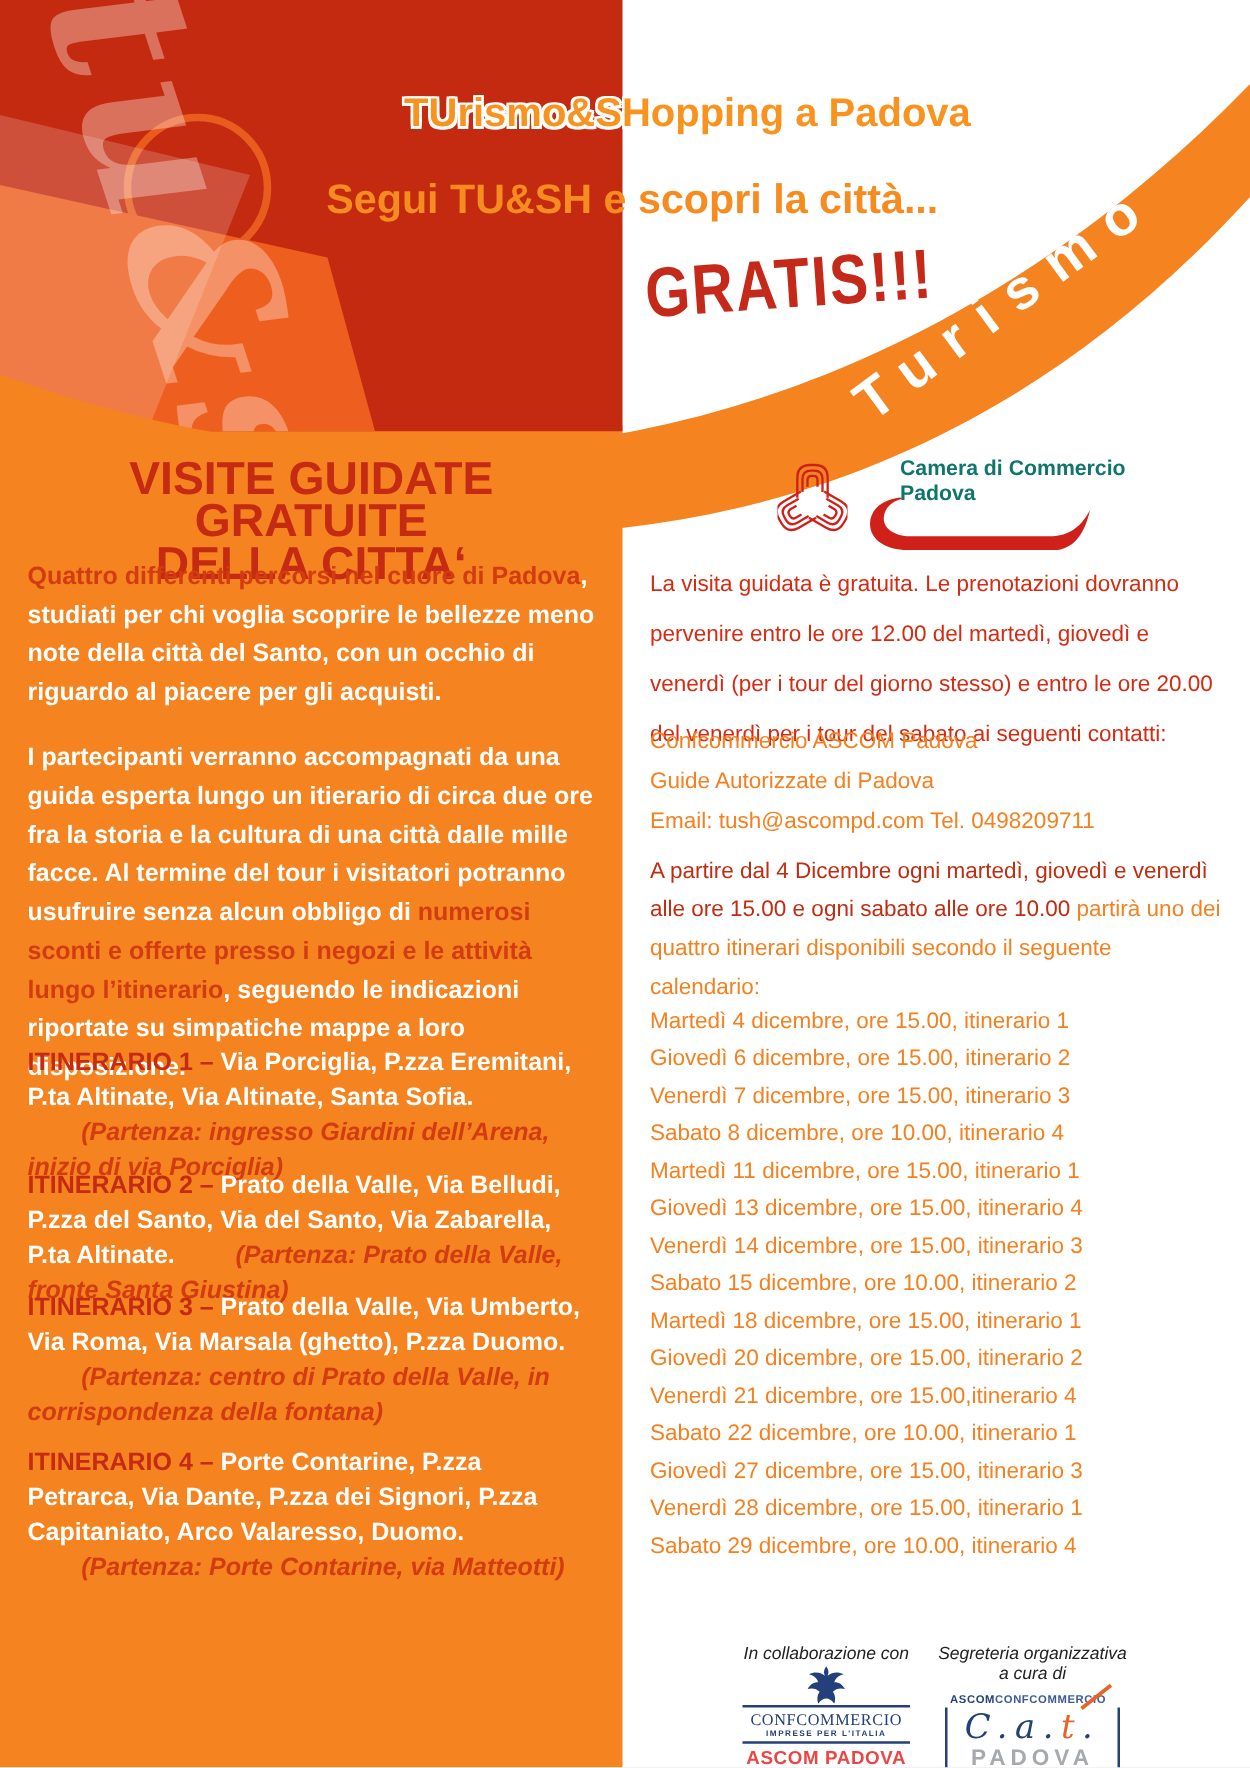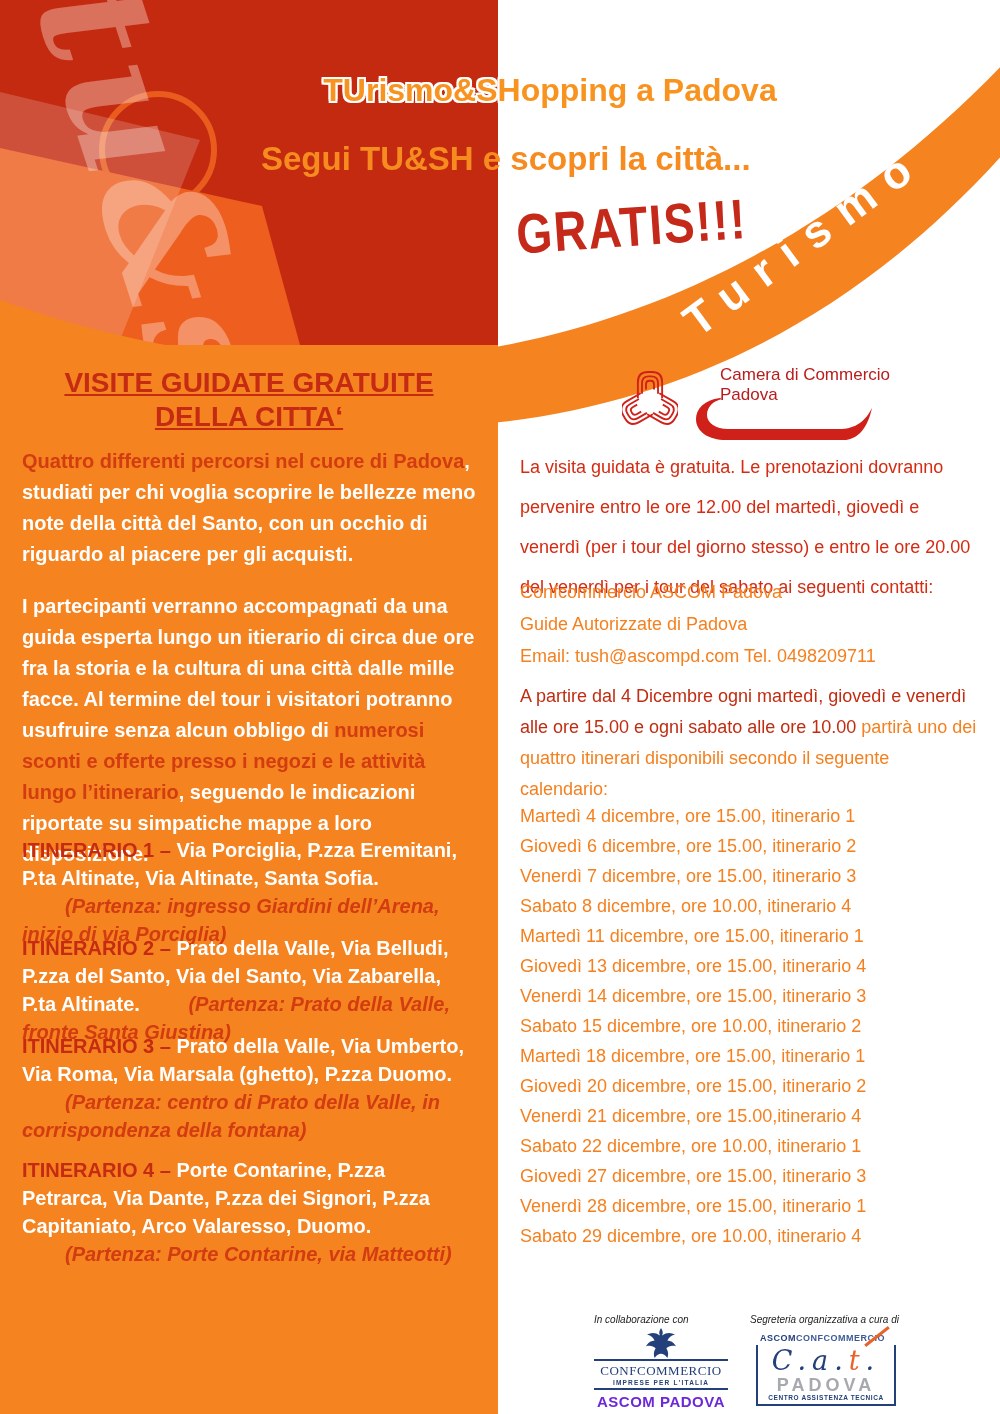--- a/index.html
+++ b/index.html
@@ -27,51 +27,51 @@
            text-shadow:-2px -2px 0 #fff, 2px -2px 0 #fff, -2px 2px 0 #fff, 2px 2px 0 #fff,
                         0 -2px 0 #fff, 0 2px 0 #fff, -2px 0 0 #fff, 2px 0 0 #fff; }
   .subtitle { position:absolute; left:261px; top:140px; z-index:4; font-size:33px; font-weight:bold;
               color:#f68b1f; white-space:nowrap; }
   .gratis { position:absolute; left:514px; top:202px; z-index:4; font-size:56px; font-weight:bold;
             color:#c5291a; letter-spacing:2px; transform:rotate(-4deg) scaleX(0.82);
             transform-origin:0 0; white-space:nowrap; }
 
   
   .lc { position:absolute; left:22px; width:454px; z-index:4; font-weight:bold; font-size:20px; margin:0; }
-  .lc-heading { top:366px; text-align:center; color:#c52a12; font-size:28px; line-height:34px;text-decoration:underline; }
+  .lc-heading { top:366px; text-align:center; color:#c52a12; font-size:37px; line-height:34px; }
   .lc-intro { top:446px; line-height:31px; color:#ffffff; }
   .lc-body  { top:591px; line-height:31px; color:#ffffff; }
   .red-seg  { color:#d23c10;text-align:center; }
   .itin { line-height:28px; color:#ffffff; }
   .itin-1 { top:836px; } .itin-2 { top:934px; } .itin-3 { top:1032px; } .itin-4 { top:1156px; }
   .itin .label { color:#c52a12; }
   .itin .partenza { color:#d23c10; font-style:italic;margin-left:43px; }
 
   
   .rc { position:absolute; left:520px; width:462px; z-index:4; font-size:18px; margin:0; }
   .rc-booking  { top:447px; line-height:40px; color:#d52b12; }
   .rc-contacts { top:576px; line-height:32px; color:#f4801f; }
   .rc-schedule { top:681px; line-height:31px; }
   .sched-red { color:#c02d12; } .sched-orange { color:#f4801f; }
   .rc-calendar { top:781px; line-height:30px; color:#f4801f;margin-top:20px; }
 
   
   .camera-knot   { position:absolute; left:622px; top:370px; z-index:4; }
   .camera-swoosh { position:absolute; left:694px; top:396px; z-index:4; }
-  .camera-text { position:absolute; left:720px; top:365px; z-index:4; color:#b91c1c;
-                 font-size:17px; font-weight:normal; line-height:20px; }
-
-  
-  .f-caption { font-style:italic; font-size:10px; color:#222222; text-align:left; margin:0 0 3px 0; }
+  .camera-text { position:absolute; left:720px; top:365px; z-index:4; color:#0f766e;
+                 font-size:17px; font-weight:bold; line-height:20px; }
+
+  
+  .f-caption { font-style:italic; font-size:14px; color:#222222; text-align:center; margin:0 0 3px 0; }
   .footer-left  { position:absolute; left:594px; top:1314px; width:134px; text-align:center; z-index:4; }
   .eagle { display:block; margin:2px auto 1px auto; }
   .conf-name { color:#24407a; font-family:"Liberation Serif", serif; font-size:13px; letter-spacing:0.5px;
                border-top:2px solid #24407a; padding-top:2px; white-space:nowrap; }
   .conf-tag  { color:#24407a; font-size:6.5px; font-weight:bold; letter-spacing:1.2px; padding-bottom:2px; }
-  .conf-org  { color:#6d28d9; font-size:15px; font-weight:bold; border-top:2px solid #24407a;
+  .conf-org  { color:#ef4444; font-size:15px; font-weight:bold; border-top:2px solid #24407a;
                padding-top:3px; letter-spacing:0.5px; }
 
   .footer-right { position:absolute; left:750px; top:1314px; width:152px; text-align:center; z-index:4; }
   .cat-top { position:relative; text-align:left; padding-left:10px; font-size:9px; font-weight:bold;
              color:#24407a; letter-spacing:0.5px; height:12px; margin-top:8px; white-space:nowrap; }
   .cat-top .outline { color:#3d5a96; }
   .cat-slash { position:absolute; right:10px; top:2px; width:30px; height:3px; background:#e8632a;
                transform:rotate(-38deg); }
   .cat-box { border:2px solid #24407a; border-top:none; margin:0 6px; padding:1px 2px 3px 2px; }
   .cat-script { font-family:"DejaVu Serif", serif; font-style:italic; font-size:27px; color:#24407a;

